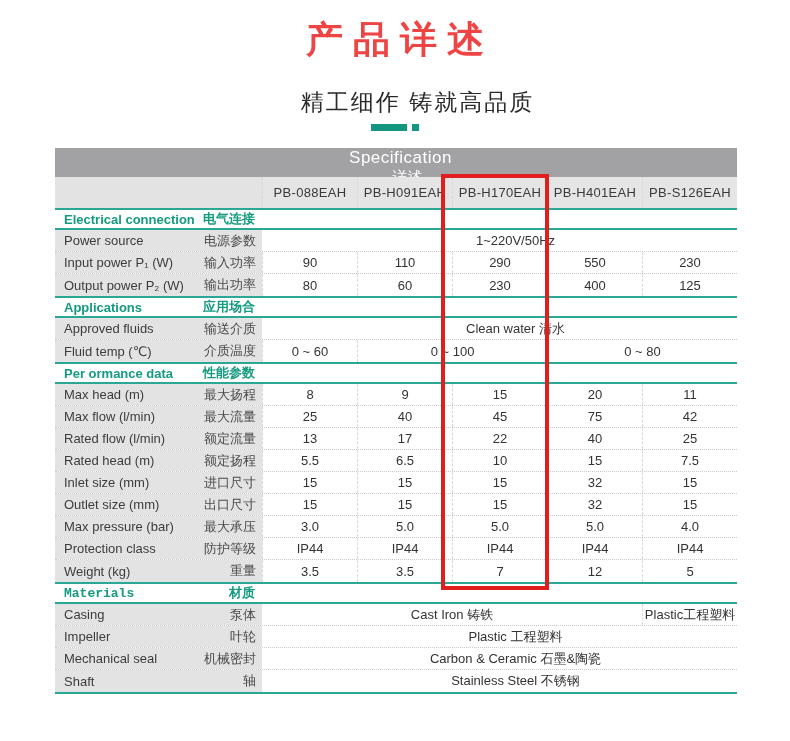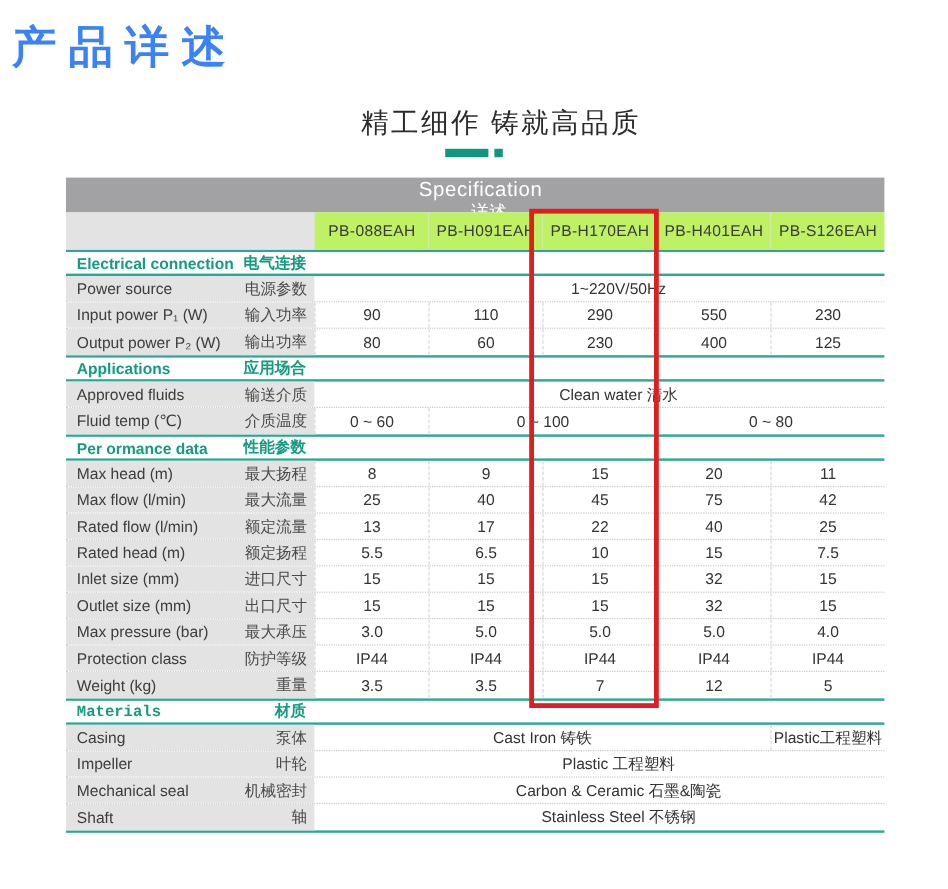--- a/index.html
+++ b/index.html
@@ -12,22 +12,22 @@
     --txt:#333333;
     --lbl:#3c3c3c;
   }
   *{margin:0;padding:0;box-sizing:border-box;}
   html,body{background:#ffffff;}
   body{
     width:790px;height:741px;overflow:hidden;position:relative;
     font-family:"Liberation Sans","DejaVu Sans",sans-serif;color:var(--txt);
   }
   .page-title{
-    margin-top:20px;text-align:left;font-size:37px;line-height:40px;
-    font-weight:700;color:#3b82f6;letter-spacing:10px;text-indent:10px;
+    margin-top:20px;text-align:center;font-size:37px;line-height:40px;
+    font-weight:700;color:#ef4444;letter-spacing:10px;text-indent:10px;
   }
   .page-subtitle{
     margin-top:28px;text-align:center;font-size:23px;line-height:28px;
     font-weight:400;color:#2a2a2a;letter-spacing:2px;text-indent:2px;padding-left:43px;
   }
   .deco{margin-top:8px;height:7px;display:flex;justify-content:center;align-items:center;gap:5px;}
   .deco-dash{width:36px;height:7px;background:var(--accent);}
   .deco-square{width:7px;height:7px;background:var(--accent);}
 
   .spec-table{position:relative;width:682px;margin:17px 0 0 55px;}
@@ -35,21 +35,21 @@
     height:29px;background:var(--bar-gray);color:#ffffff;
     display:flex;align-items:center;padding-left:9px;flex-direction:column;
   }
   .spec-bar .spec-en{font-size:17px;letter-spacing:0.5px;}
   .spec-bar .spec-zh{font-size:15px;margin-left:14px;}
 
   .model-row{display:flex;height:33px;border-bottom:2px solid var(--teal-line);}
   .label-spacer{width:207px;background:var(--label-gray);}
   .model-cell{
     flex:0 0 95px;display:flex;align-items:center;justify-content:center;
-    font-size:13px;color:#3a3a3a;letter-spacing:0.3px;background:#bef264;
+    font-size:13px;color:#3a3a3a;letter-spacing:0.3px;background:#e5e5e5;
     border-left:1px dashed #d8d8d8;
   }
   .model-cell:first-of-type{border-left:none;}
 
   .section{border-bottom:2px solid var(--teal-line);}
   .sec-row{height:20px;display:flex;align-items:center;border-bottom:2px solid var(--teal-line);}
   .sec-label{
     width:207px;display:flex;justify-content:space-between;align-items:center;
     padding:0 7px 0 9px;
   }

